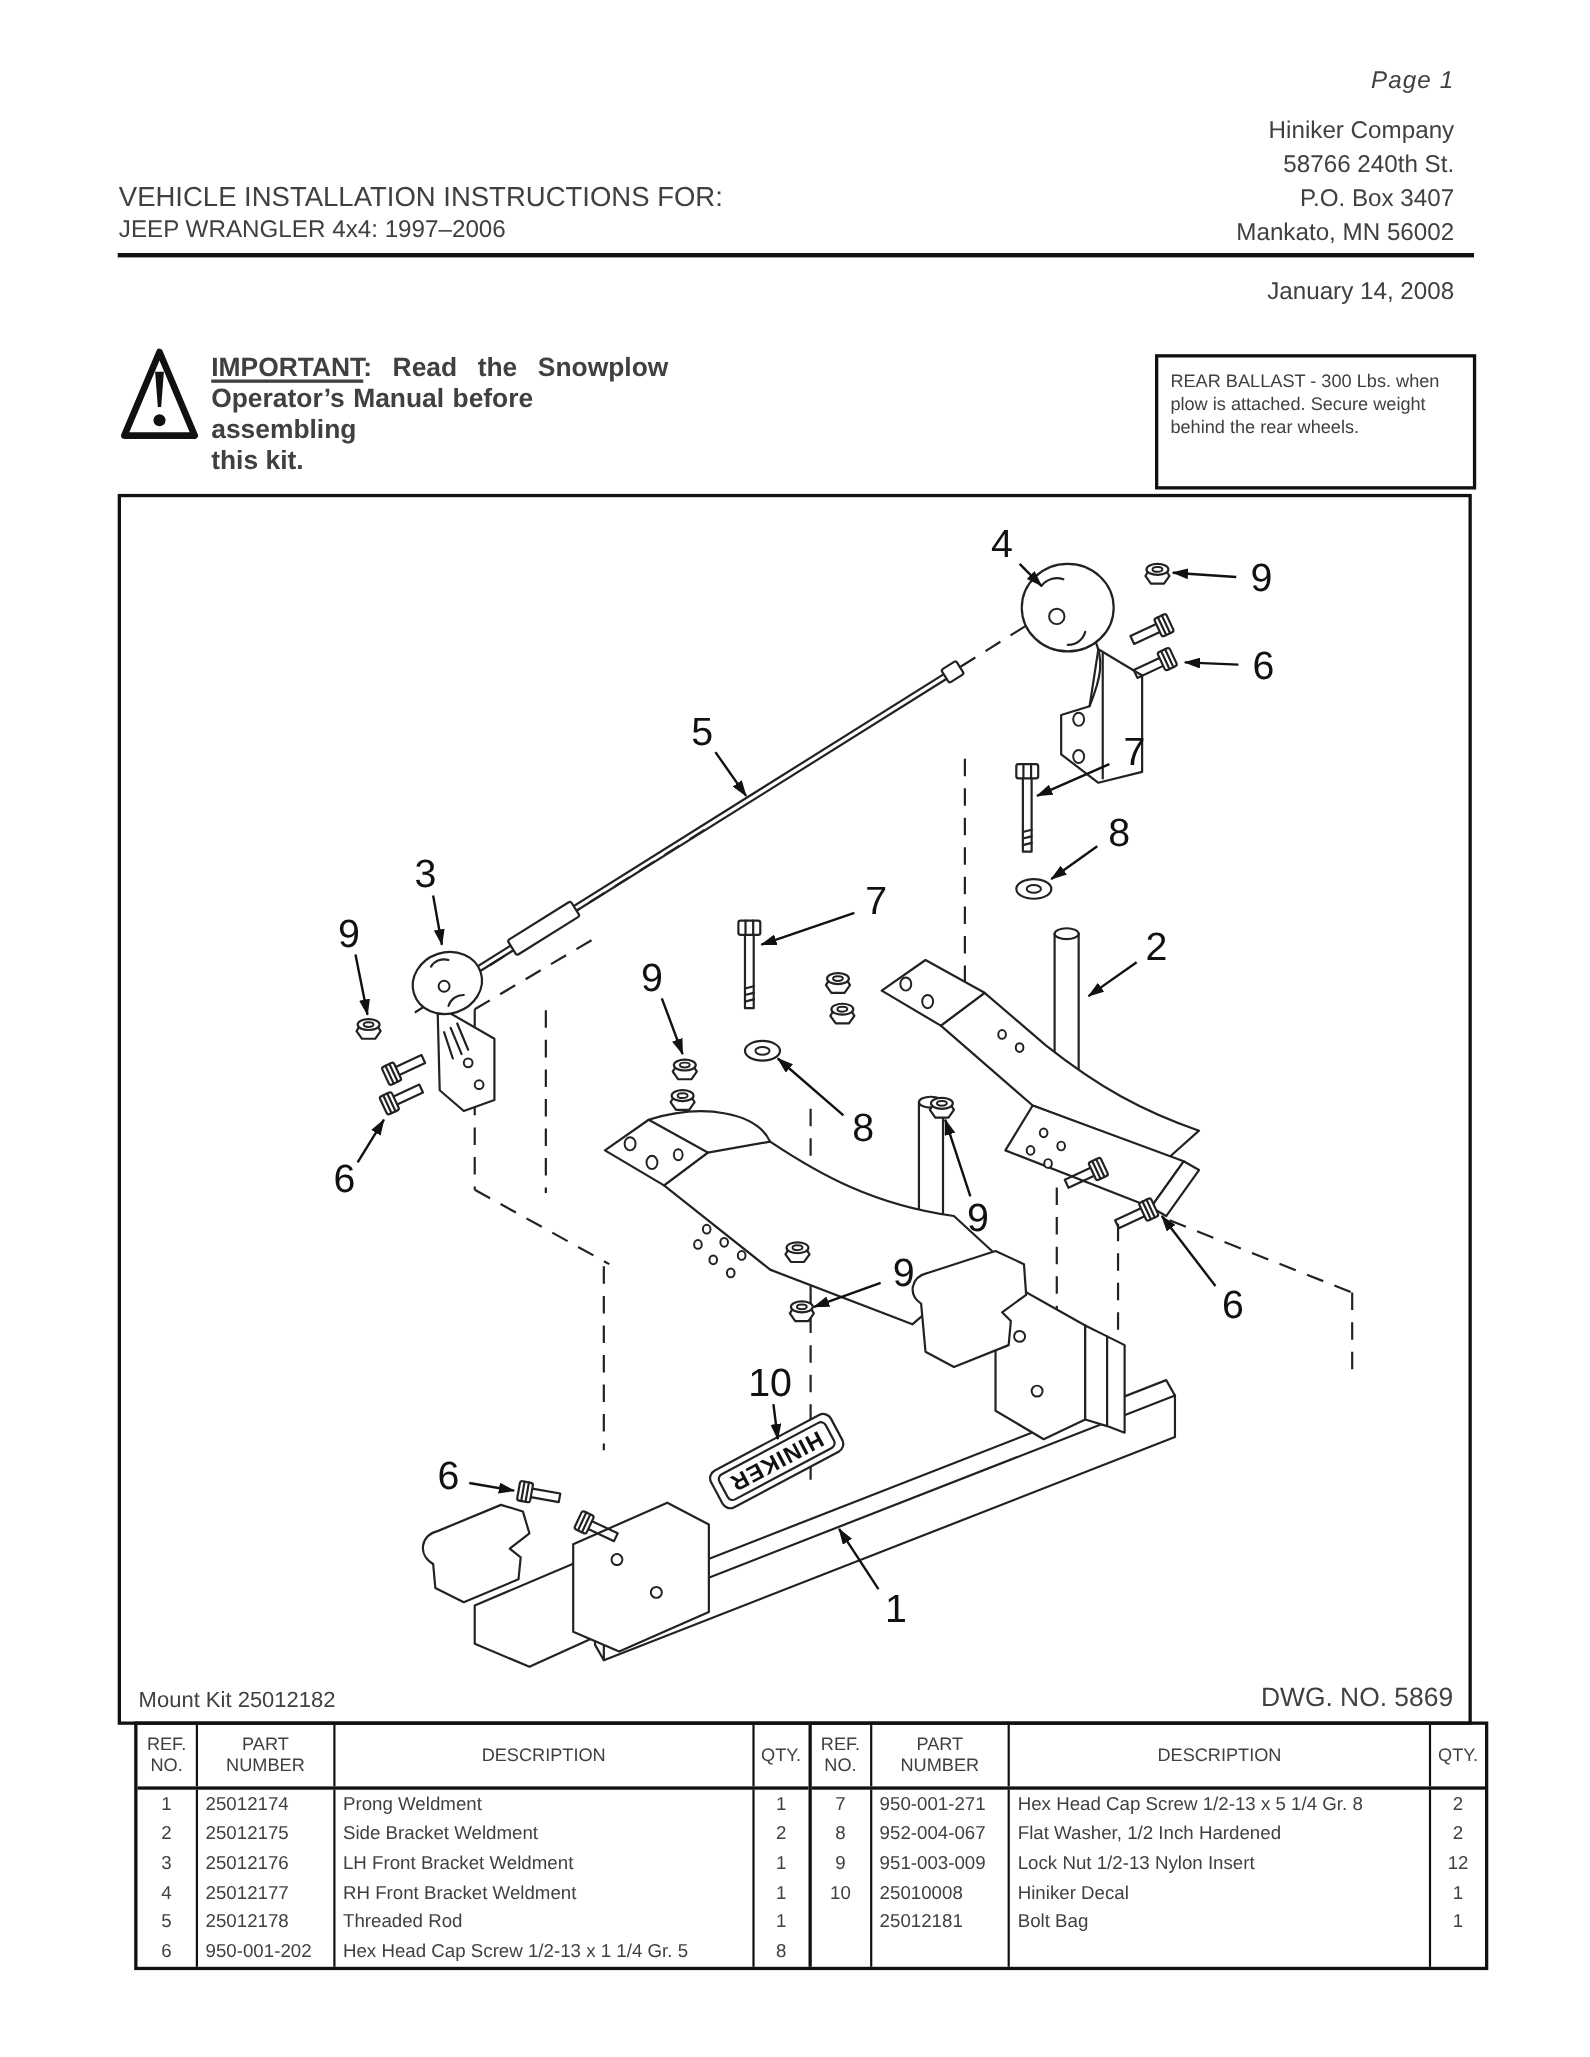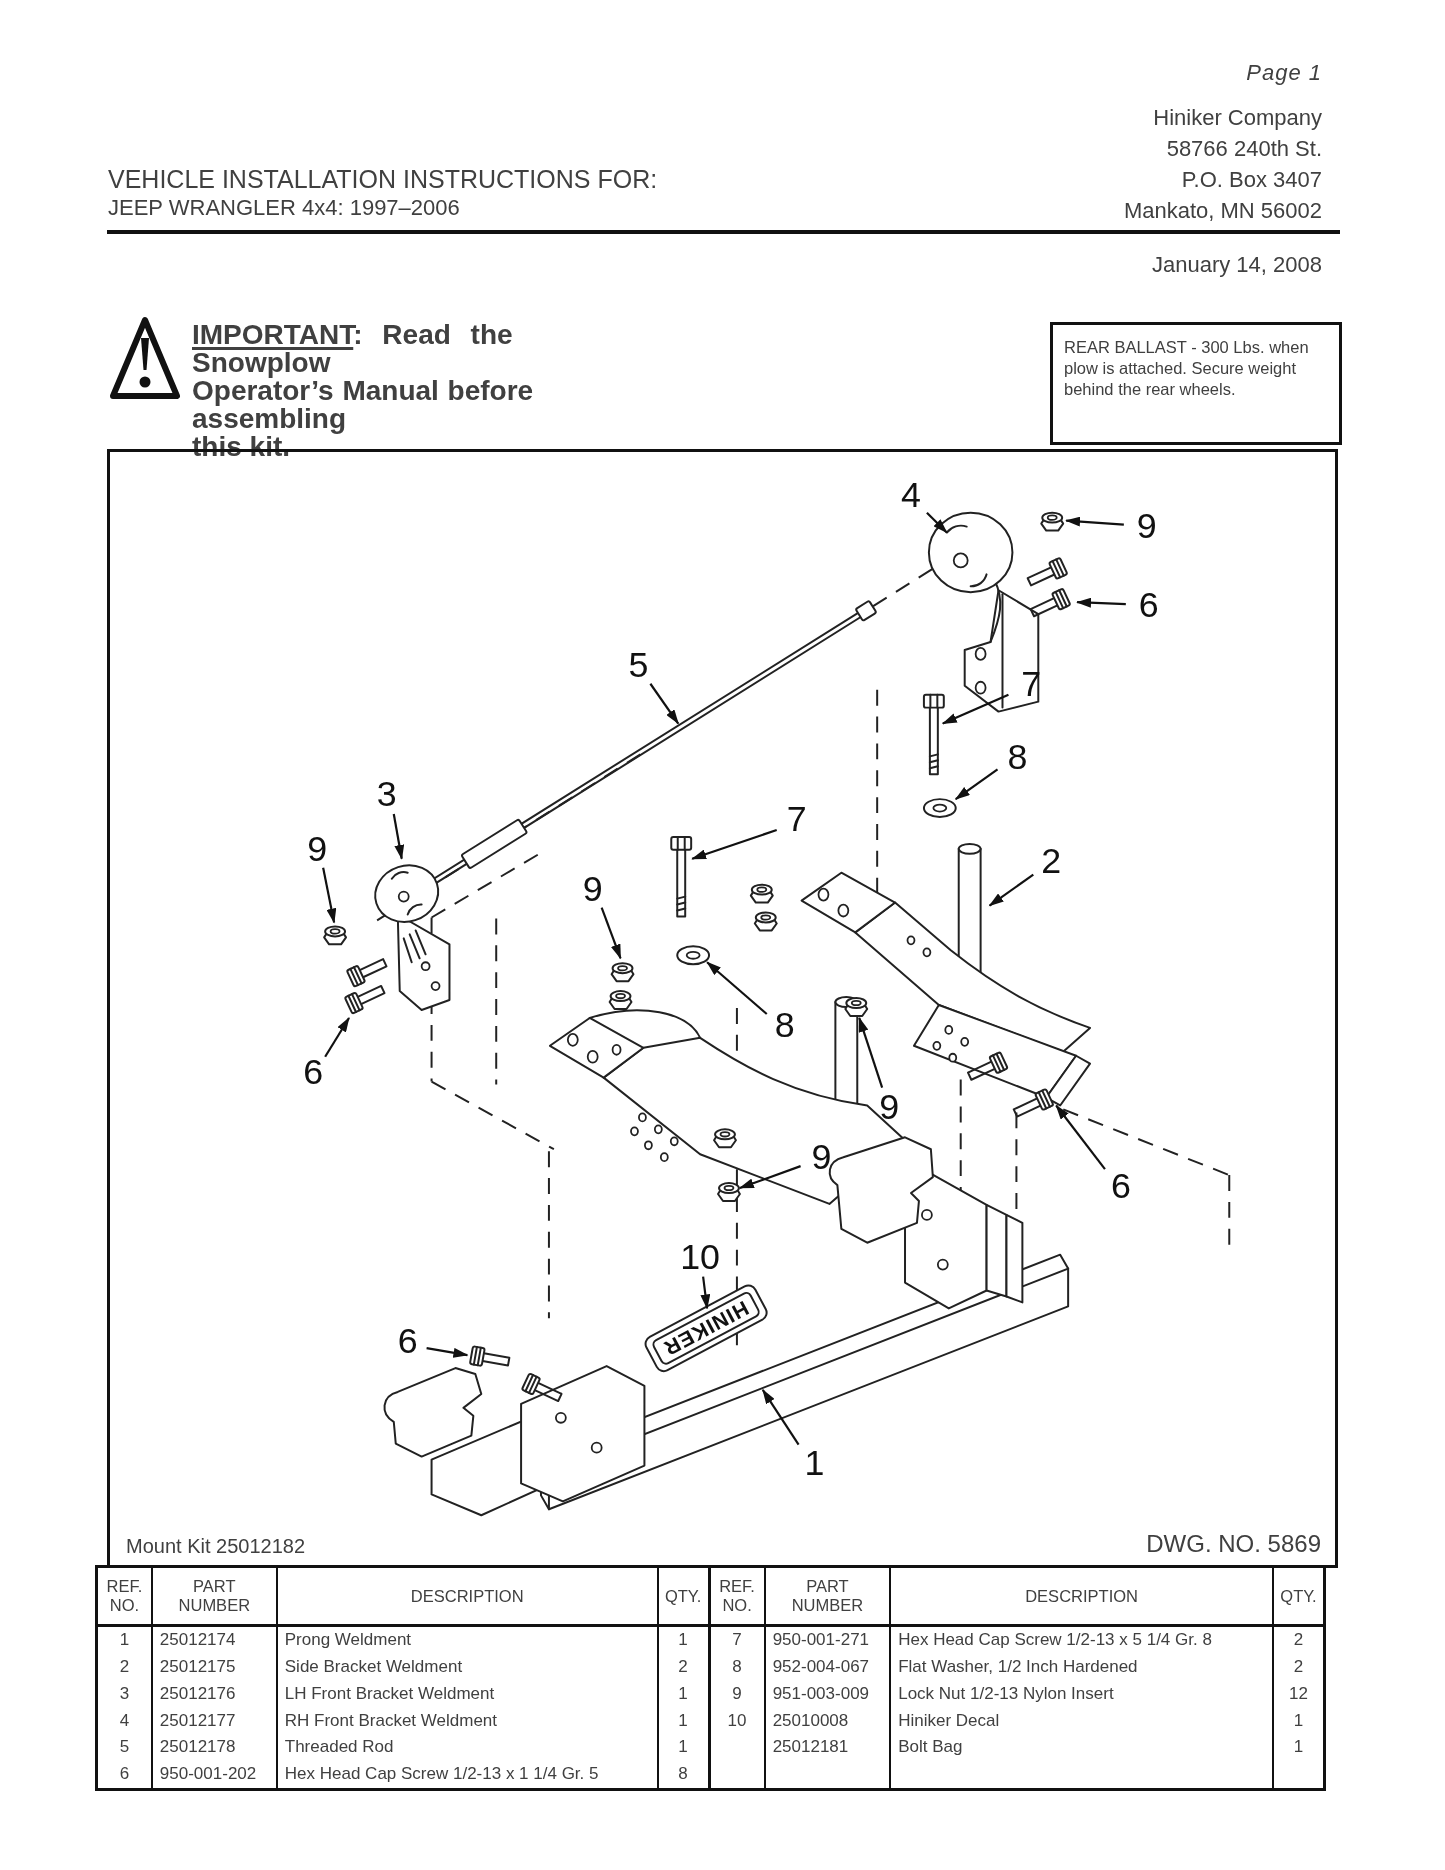--- a/index.html
+++ b/index.html
@@ -8,32 +8,32 @@
   .abs{position:absolute;}
   .rt{text-align:right;}
   .page-label{top:60px;right:123px;font-size:22px;font-style:italic;letter-spacing:1px;}
   .company{top:102px;right:123px;font-size:22px;line-height:31px;}
   .title1{top:165px;left:108px;font-size:25px;}
   .title2{top:195px;left:108px;font-size:22px;}
   .rule{top:230px;left:107px;width:1233px;height:4px;background:#111;}
   .sheetno{top:252px;left:108px;font-size:22px;}
   .datetxt{top:252px;right:123px;font-size:22px;}
   .warn-icon{top:314px;left:110px;}
-  .important{top:321px;left:192px;width:430px;font-size:28px;font-weight:bold;line-height:28px;}
+  .important{top:321px;left:192px;width:430px;font-size:24px;font-weight:bold;line-height:28px;}
   .imp-l1{word-spacing:12px;}
   .imp-l2{word-spacing:1px;}
   .imp-lead{text-decoration:underline;text-decoration-thickness:2.5px;text-underline-offset:3px;}
   .ballast{top:322px;left:1050px;width:292px;height:123px;border:3px solid #111;box-sizing:border-box;
            padding:12px 10px 15px 11px;font-size:16.5px;line-height:21px;}
   .diagram{top:449px;left:107px;width:1231px;height:1119px;border:3px solid #111;box-sizing:border-box;}
   .diagram svg{position:absolute;left:0;top:0;width:100%;height:100%;}
   .mountkit{bottom:7px;left:16px;font-size:20px;}
   .dwg{bottom:7px;right:14px;font-size:24px;}
   
-  .ptable{top:1565px;left:95px;width:1231px;height:226px;border:3px solid #111;box-sizing:border-box;display:flex;}
+  .ptable{top:1565px;left:122px;width:1231px;height:226px;border:3px solid #111;box-sizing:border-box;display:flex;}
   .half{width:50%;height:100%;box-sizing:border-box;display:flex;flex-direction:column;}
   .half.lft{border-right:3px solid #111;}
   .thead{display:grid;grid-template-columns:9% 20.5% 62.5% 8%;height:60px;border-bottom:3px solid #111;}
   .th{border-right:2px solid #111;display:flex;flex-direction:column;align-items:center;justify-content:center;
       font-size:16.5px;line-height:19px;text-align:center;}
   .th:last-child{border-right:none;}
   .tbody{display:grid;grid-template-columns:9% 20.5% 62.5% 8%;flex:1;}
   .tcol{border-right:2px solid #111;}
   .tcol:last-child{border-right:none;}
   .tcell{height:26.8px;line-height:26.8px;font-size:17px;white-space:nowrap;overflow:hidden;}

